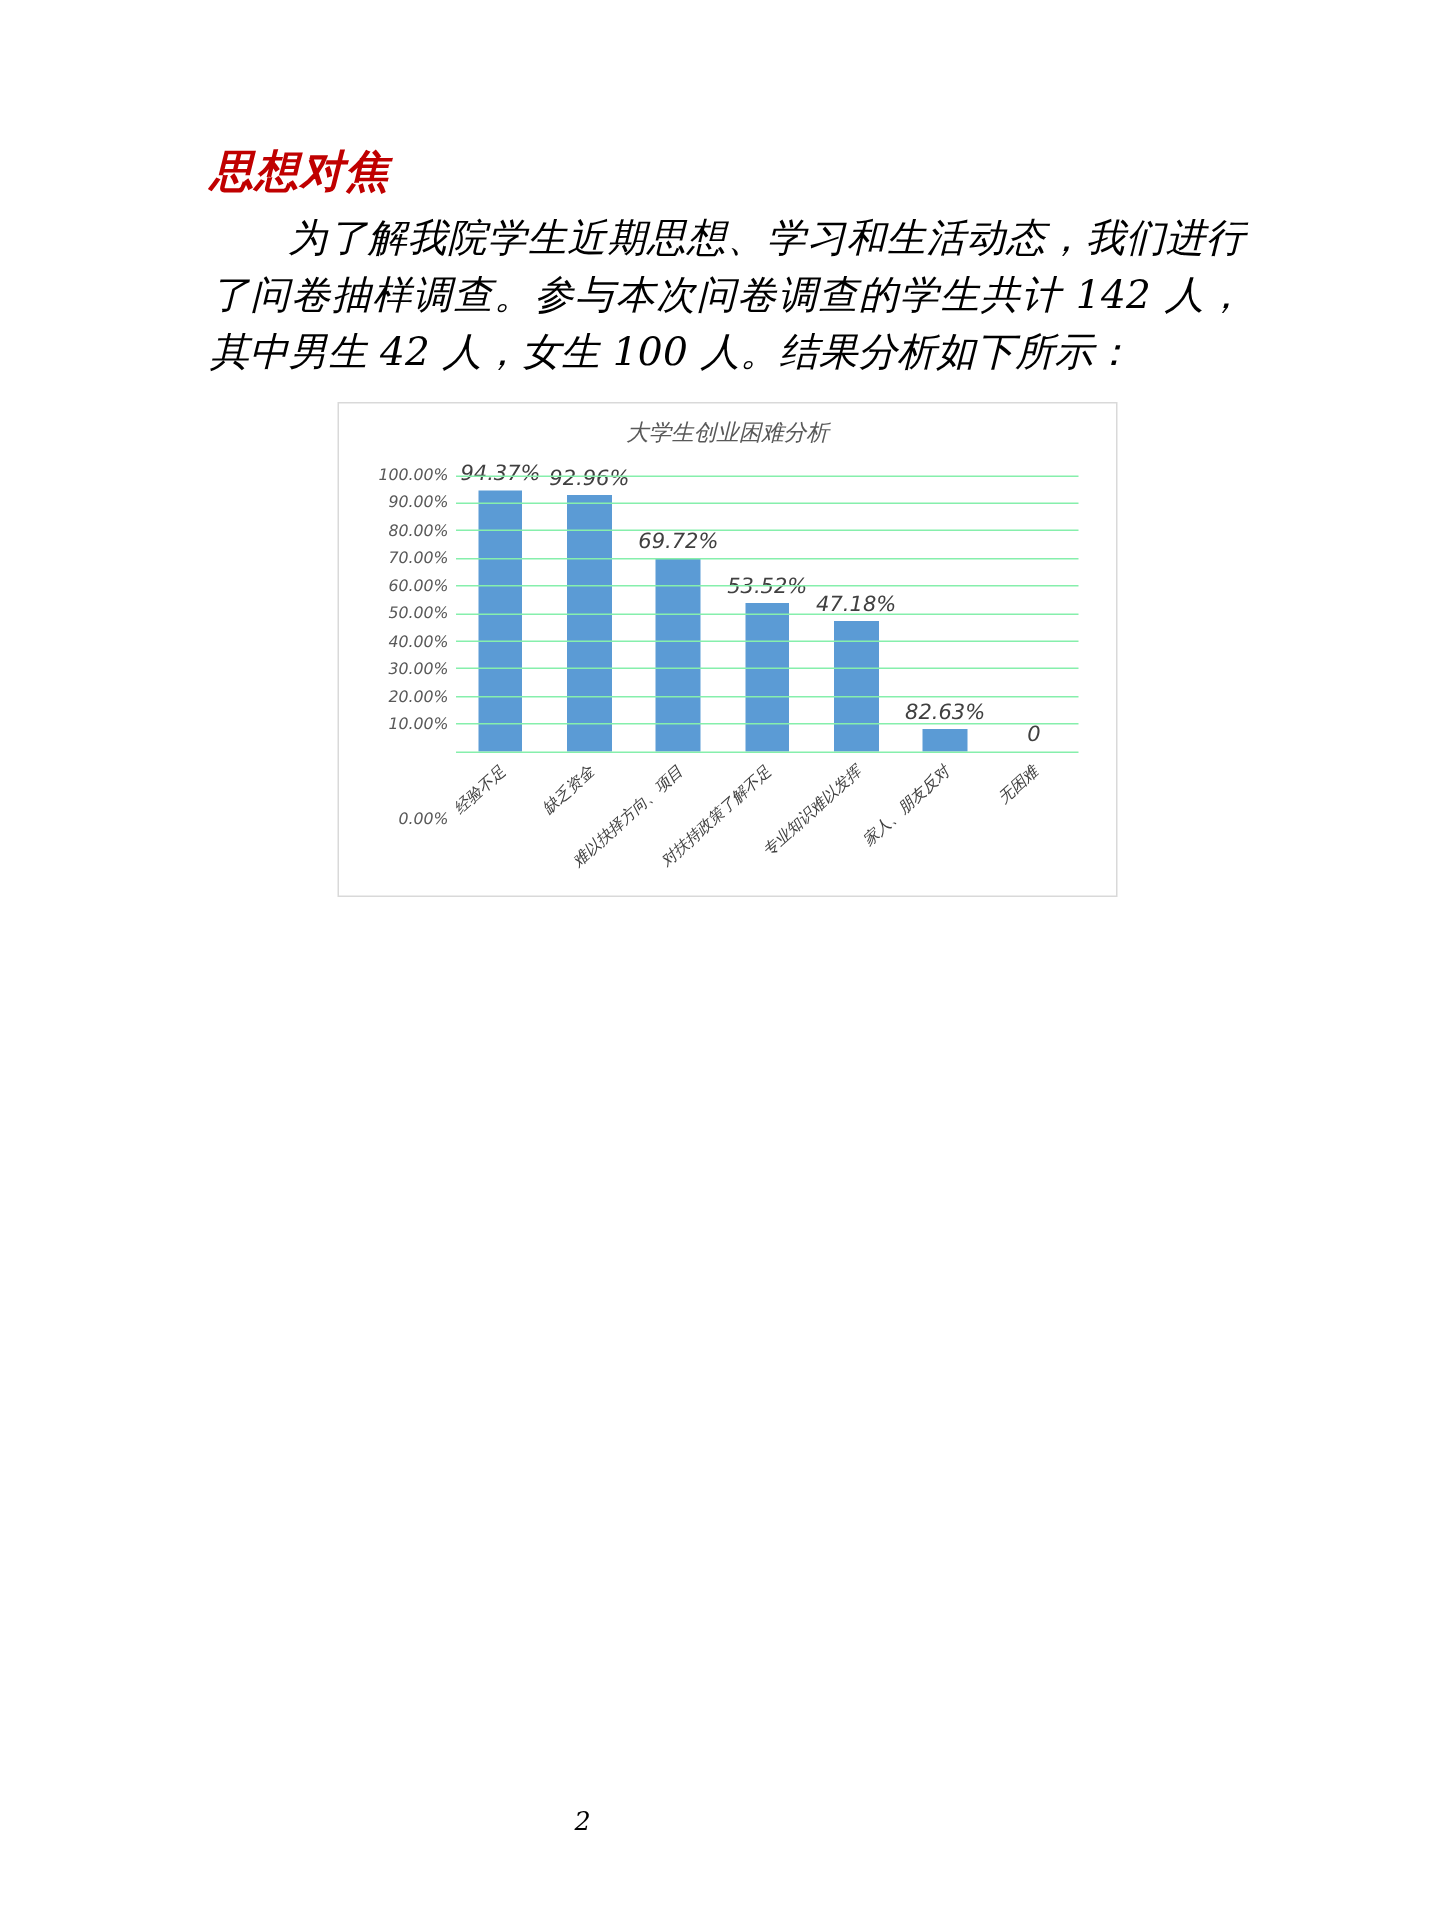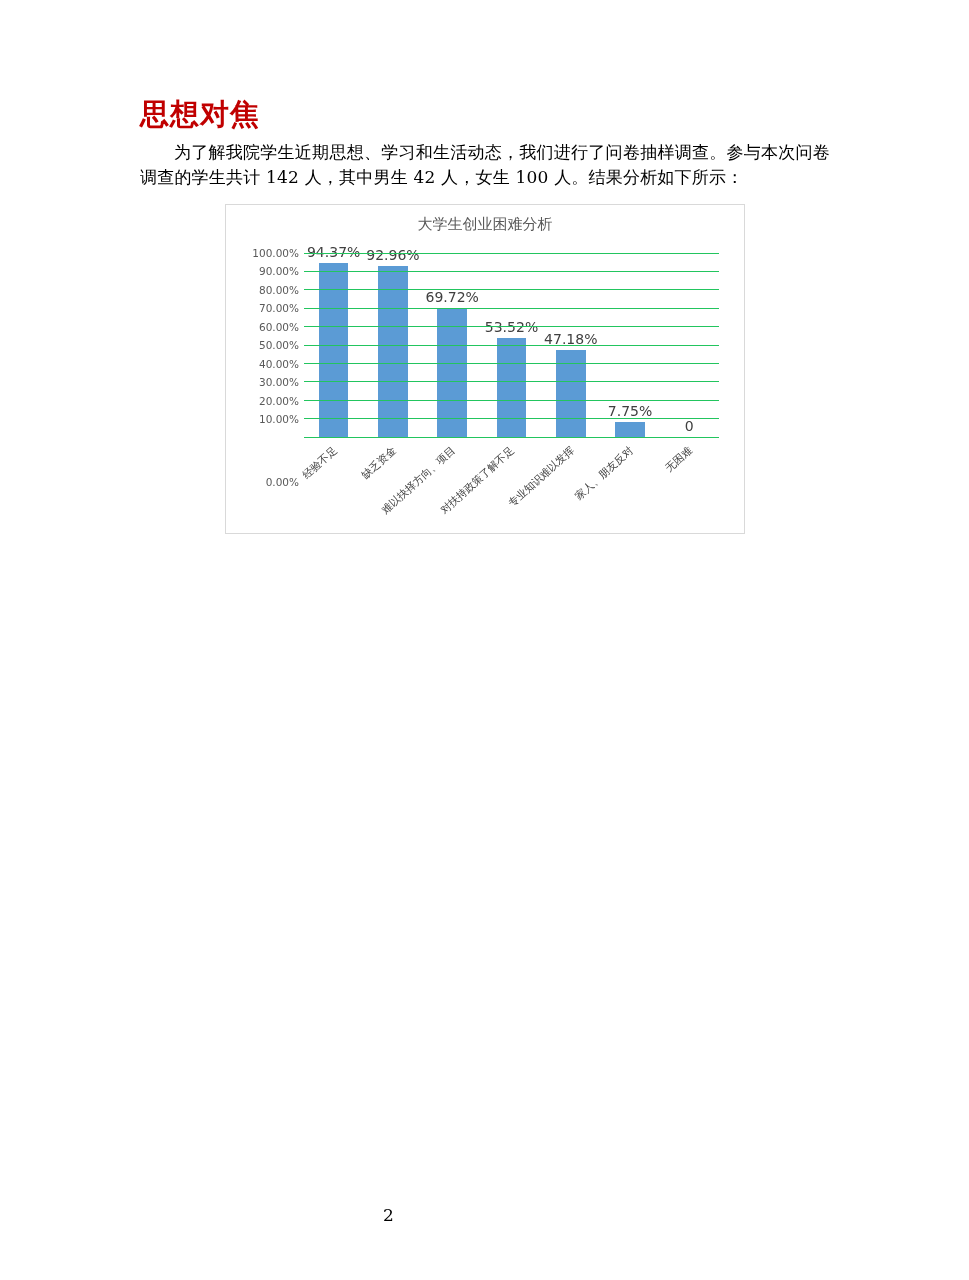--- a/index.html
+++ b/index.html
@@ -14,20 +14,21 @@
     font-family: "Liberation Serif", serif;
     color: #000000;
     overflow: hidden;
   }
   .page {
     position: absolute;
     left: 0; top: 0;
     width: 777px;
     height: 1280px;
     background: #ffffff;
+    font-style: italic;
   }
   .content {
     position: absolute;
     left: 140px;
     top: 96px;
     width: 690px;
   }
   .section-title {
     font-family: "DejaVu Sans", sans-serif;
     font-weight: bold;
@@ -40,22 +41,22 @@
   .doc-title {
     text-align: center;
     font-family: "DejaVu Serif", serif;
     font-weight: bold;
     font-size: 25px;
     margin: 8px 0 10px 0;
     letter-spacing: 0.5px;
   }
   p.body-text {
     font-family: "DejaVu Serif", serif;
-    font-size: 17px;
-    line-height: 25px;
+    font-size: 26px;
+    line-height: 38px;
     margin: 0;
     text-align: justify;
     text-justify: inter-ideograph;
     text-indent: 2em;
     letter-spacing: 0.2px;
   }
   .chart-wrap {
     margin: 14px 0 6px 0;
     display: flex;
     justify-content: center;
@@ -83,21 +84,21 @@
     left: 78px;
     top: 48px;
     width: 415px;
     height: 184px;
   }
   .gridline {
     position: absolute;
     left: 0;
     width: 100%;
     height: 1px;
-    background: #22c55e;
+    background: #86efac;
   }
   .axis-label {
     position: absolute;
     right: 100%;
     margin-right: 5px;
     transform: translateY(-50%);
     font-family: "DejaVu Sans", sans-serif;
     font-size: 10.5px;
     color: #595959;
     white-space: nowrap;
@@ -202,21 +203,21 @@
               <div class="bar-col">
                 <div class="bar" style="height: 53.52%; background: rgb(91, 155, 213);"></div>
                 <div class="bar-value" style="bottom: calc(53.52% + 3px);">53.52%</div>
               </div>
               <div class="bar-col">
                 <div class="bar" style="height: 47.18%; background: rgb(91, 155, 213);"></div>
                 <div class="bar-value" style="bottom: calc(47.18% + 3px);">47.18%</div>
               </div>
               <div class="bar-col">
                 <div class="bar" style="height: 7.75%; background: rgb(91, 155, 213);"></div>
-                <div class="bar-value" style="bottom: calc(7.75% + 3px);">7.75%</div>
+                <div class="bar-value" style="bottom: calc(7.75% + 3px);">82.63%</div>
               </div>
               <div class="bar-col">
                 <div class="bar" style="height: 0%; background: rgb(91, 155, 213);"></div>
                 <div class="bar-value" style="bottom: calc(0% + 3px);">0</div>
               </div>
             </div>
         <div class="gridline" style="top: 0%;">
               <div class="axis-label" style="top: 0%;">100.00%</div>
             </div>
             <div class="gridline" style="top: 10%;">

